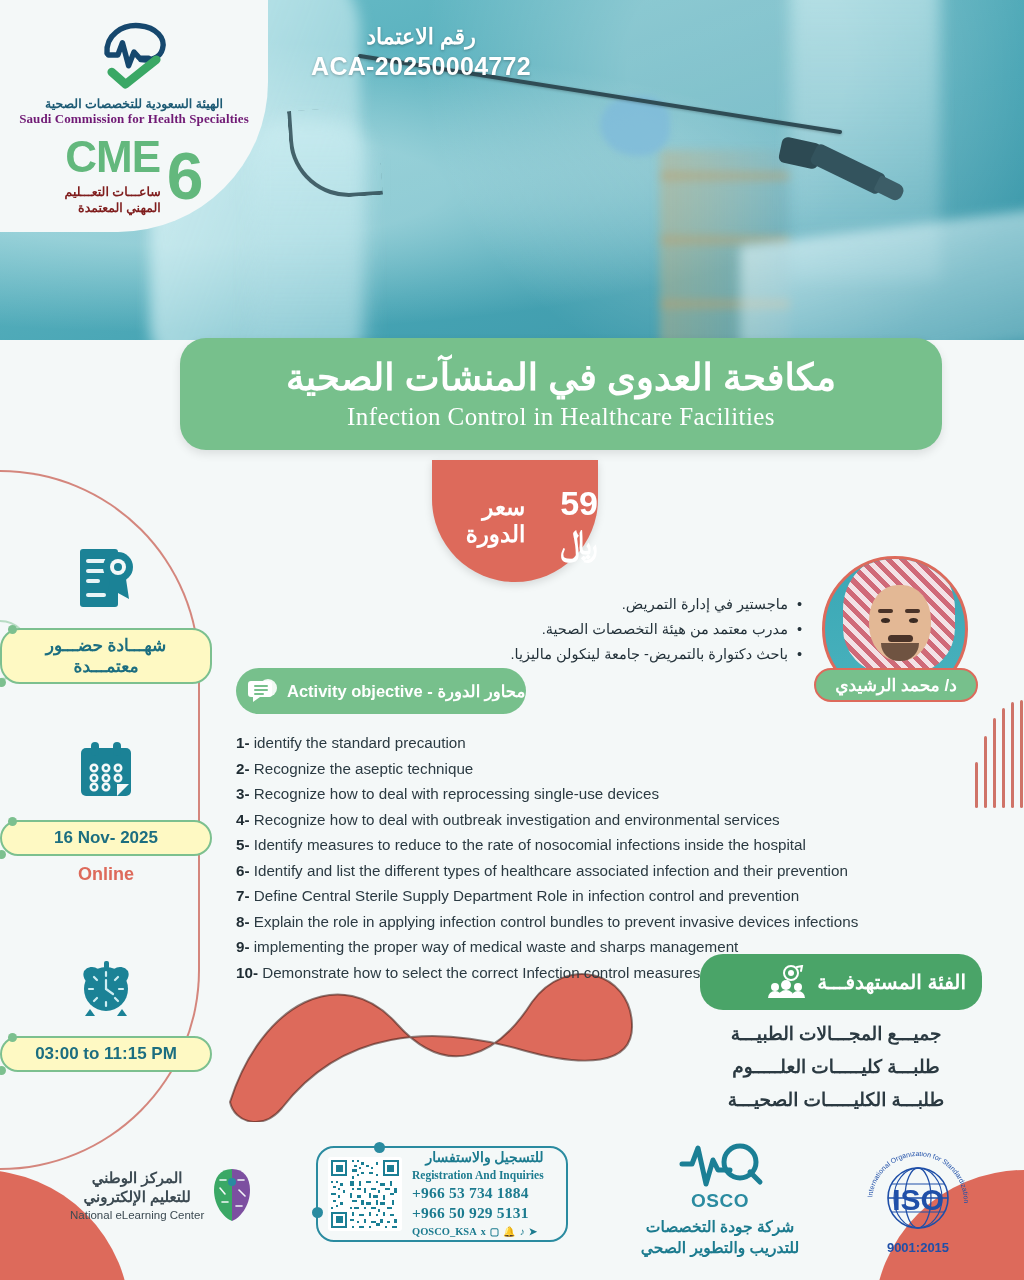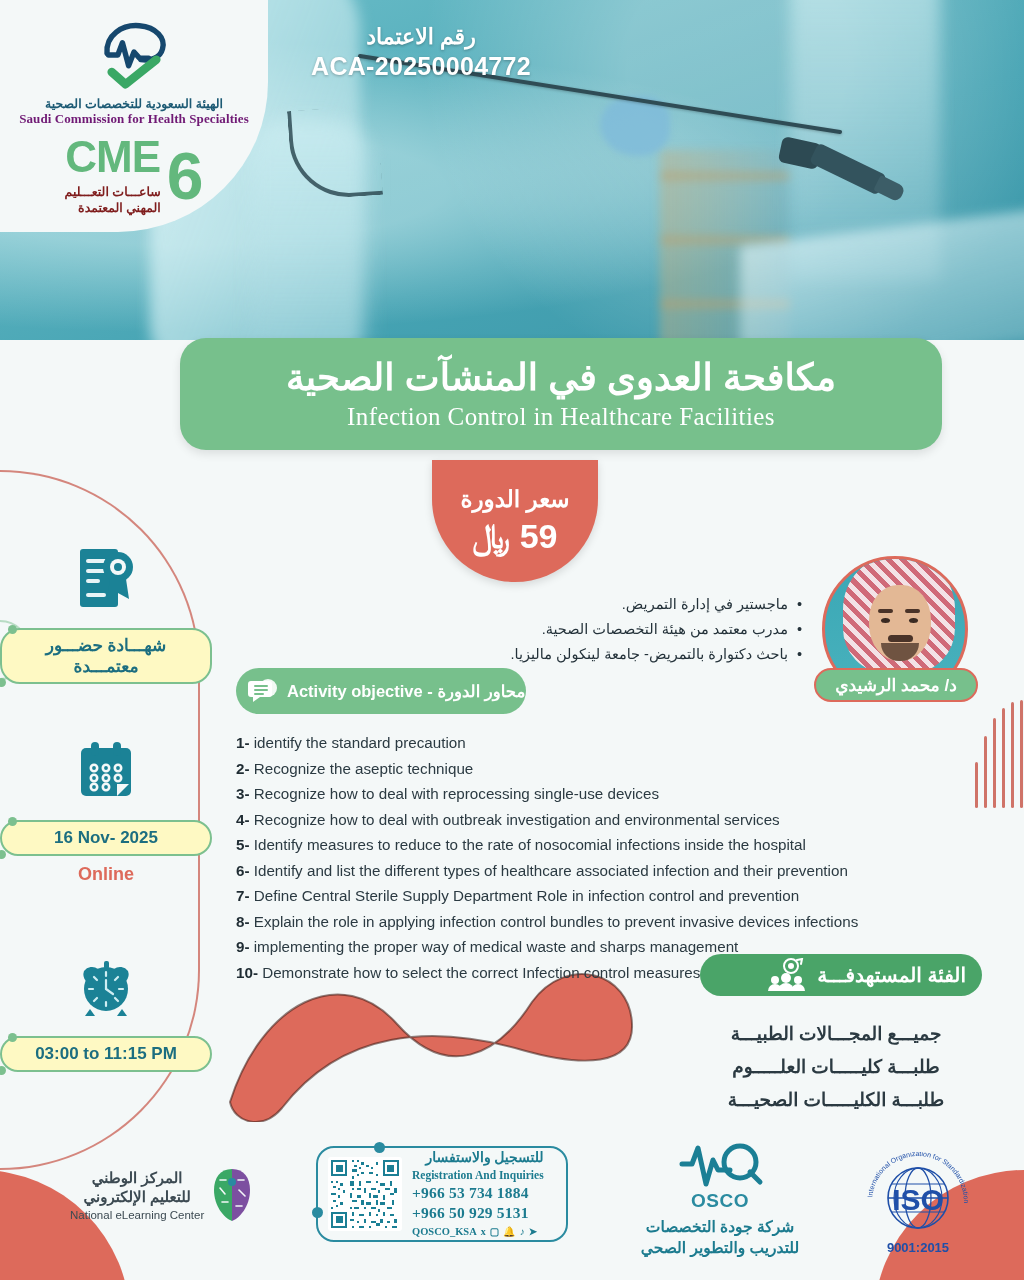--- a/index.html
+++ b/index.html
@@ -123,21 +123,21 @@
   }
   .title-en {
     font-size:25px; color:#fff; letter-spacing:.4px; margin-top:4px;
     font-family:"Liberation Serif", serif;
   }
 
   
   .price {
     position:absolute; left:432px; top:460px; width:166px; height:122px;
     background:#dd6a5b; border-radius:0 0 84px 84px;
-    display:flex; flex-direction:column; align-items:center; justify-content:center;
+    display:flex; flex-direction:row; align-items:center; justify-content:center;
     color:#fff; box-shadow:0 3px 8px rgba(0,0,0,.13);
   }
   .price-label { font-size:23px; font-weight:800; direction:rtl; }
   .price-val { font-size:34px; font-weight:800; margin-top:4px; direction:rtl; }
 
   
   .left-curve {
     position:absolute; left:-140px; top:470px; width:340px; height:700px;
     border:2.5px solid #cf7368; border-radius:0 200px 200px 0;
     border-left:none; opacity:.85;
@@ -204,21 +204,21 @@
   .obj-head .label { font-size:16.5px; font-weight:800; direction:rtl; }
   .obj-list {
     position:absolute; left:236px; top:732px; width:680px;
     color:#2b3a42; font-size:15.2px; line-height:1.47;
   }
   .obj-list li { list-style:none; margin-bottom:3.2px; }
   .obj-list .n { font-weight:800; color:#1f2c33; }
 
   
   .aud-head {
-    position:absolute; left:700px; top:954px; width:282px; height:42px;
+    position:absolute; left:700px; top:954px; width:282px; height:56px;
     background:#4aa468; border-radius:23px; display:flex; align-items:center;
     justify-content:flex-end; gap:10px; padding:0 16px; color:#fff;
   }
   .aud-head .label { font-size:20px; font-weight:800; direction:rtl; }
   .aud-list {
     position:absolute; left:690px; top:1018px; width:292px;
     direction:rtl; text-align:center; color:#2b3a42;
     font-size:18.5px; line-height:1.78; font-weight:700;
   }
   .aud-list div { list-style:none; }

